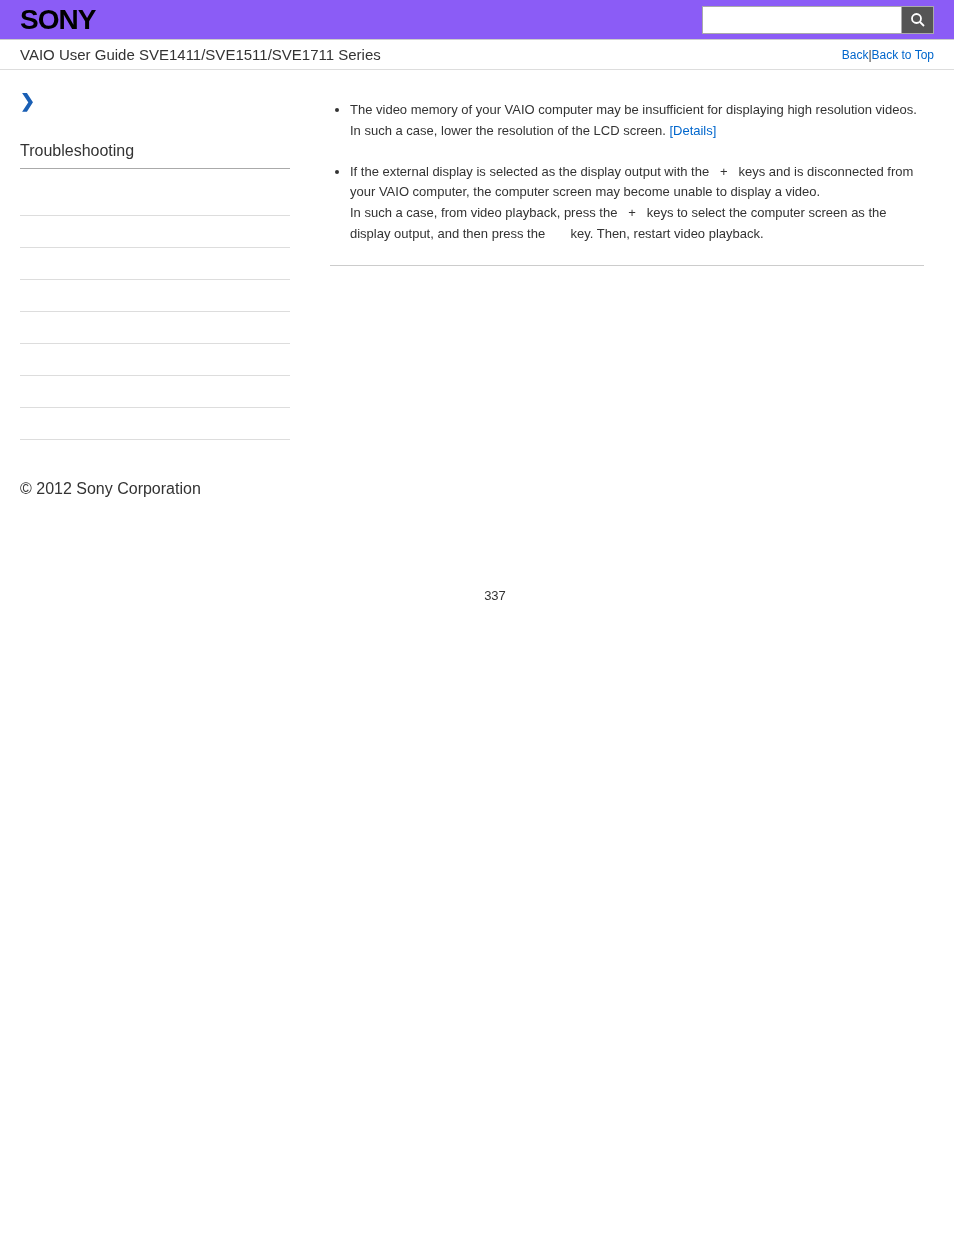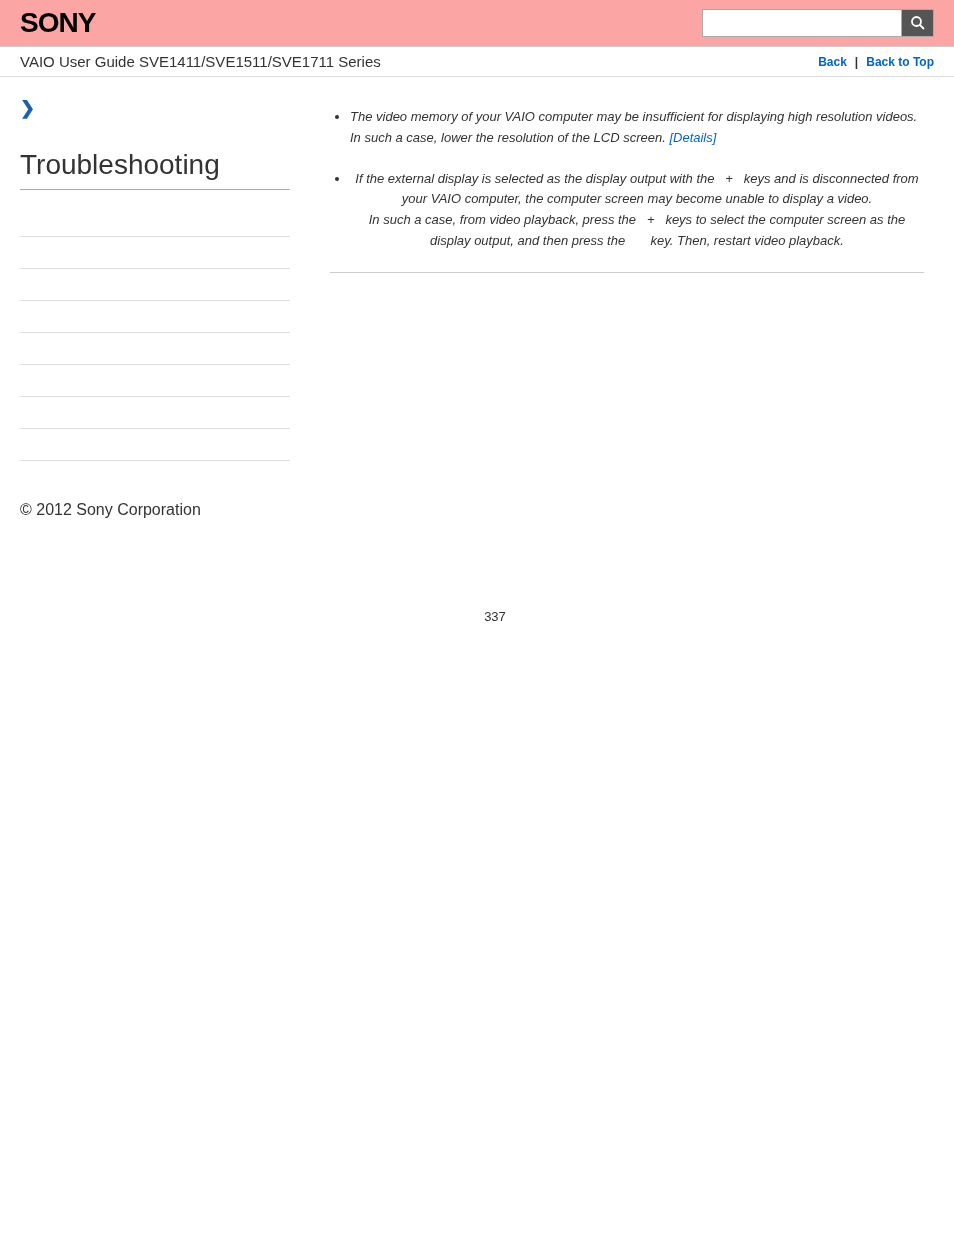--- a/index.html
+++ b/index.html
@@ -8,27 +8,27 @@
       font-family: Arial, Helvetica, sans-serif;
       font-size: 13px;
       color: #333;
       background: #fff;
       width: 954px;
       min-height: 1235px;
     }
 
     
     .header {
-      background: #fca5a5;
+      background: #8b5cf6;
       padding: 10px 20px;
       display: flex;
       align-items: center;
       justify-content: space-between;
       border-bottom: 1px solid #ccc;
-      height: 47px;
+      height: 40px;
     }
 
     .sony-logo {
       font-size: 28px;
       font-weight: 900;
       color: #000;
       letter-spacing: -1px;
       font-family: 'Arial Black', Arial, sans-serif;
     }
 
@@ -71,23 +71,21 @@
       font-size: 12px;
     }
 
     .nav-guide-title {
       color: #333;
       font-size: 15px;
     }
 
     .nav-links {
       display: flex;
-      gap: 8px;
       align-items: flex-end;
-      font-weight: bold;
     }
 
     .nav-link {
       color: #0066cc;
       text-decoration: none;
       cursor: pointer;
     }
 
     .nav-separator {
       color: #333;
@@ -109,21 +107,21 @@
 
     .breadcrumb-arrow {
       color: #1a5fb4;
       font-size: 18px;
       font-weight: bold;
       margin-bottom: 30px;
       display: block;
     }
 
     .sidebar-title {
-      font-size: 28px;
+      font-size: 16px;
       font-weight: normal;
       color: #333;
       margin-bottom: 15px;
       padding-bottom: 8px;
       border-bottom: 1px solid #aaa;
     }
 
     .sidebar-nav-items {
       list-style: none;
     }
@@ -140,33 +138,31 @@
     
     .content-area {
       flex: 1;
       padding: 20px 30px 20px 20px;
     }
 
     .content-list {
       list-style: disc;
       padding-left: 20px;
       margin-top: 10px;
-      font-style: italic;
     }
 
     .content-list li {
       margin-bottom: 20px;
       line-height: 1.6;
       font-size: 13px;
       color: #333;
     }
 
     .content-list li:last-child {
       margin-bottom: 16px;
-      text-align: center;
     }
 
     .detail-link {
       color: #0066cc;
       text-decoration: none;
       cursor: pointer;
     }
 
     .content-divider {
       border: none;

